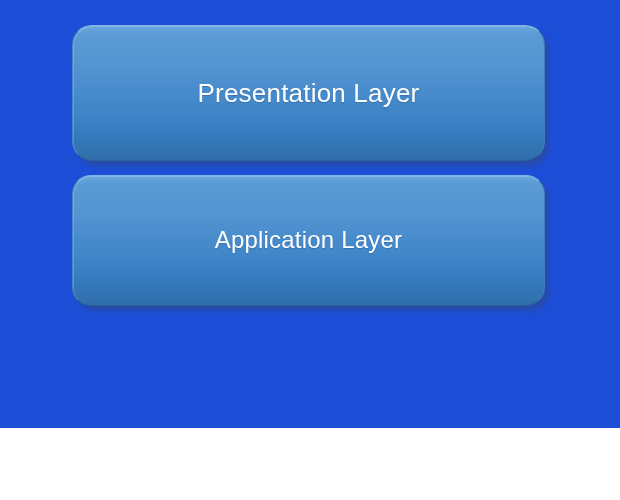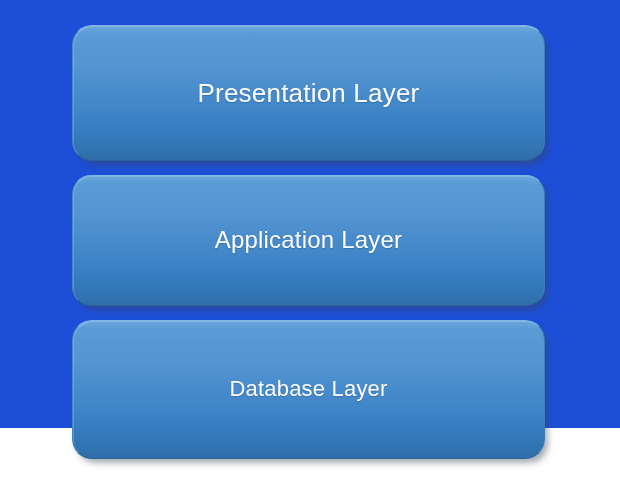--- a/index.html
+++ b/index.html
@@ -79,17 +79,14 @@
 <div id="diagram">
 
   <div class="layer-box" id="box-presentation">
     <span class="layer-label">Presentation Layer</span>
   </div>
 
   <div class="layer-box" id="box-application">
     <span class="layer-label">Application Layer</span>
   </div>
 
-  <div class="layer-box" id="box-database">
-    <span class="layer-label">Database Layer</span>
-  </div>
 
 </div>
 
 </body></html>

